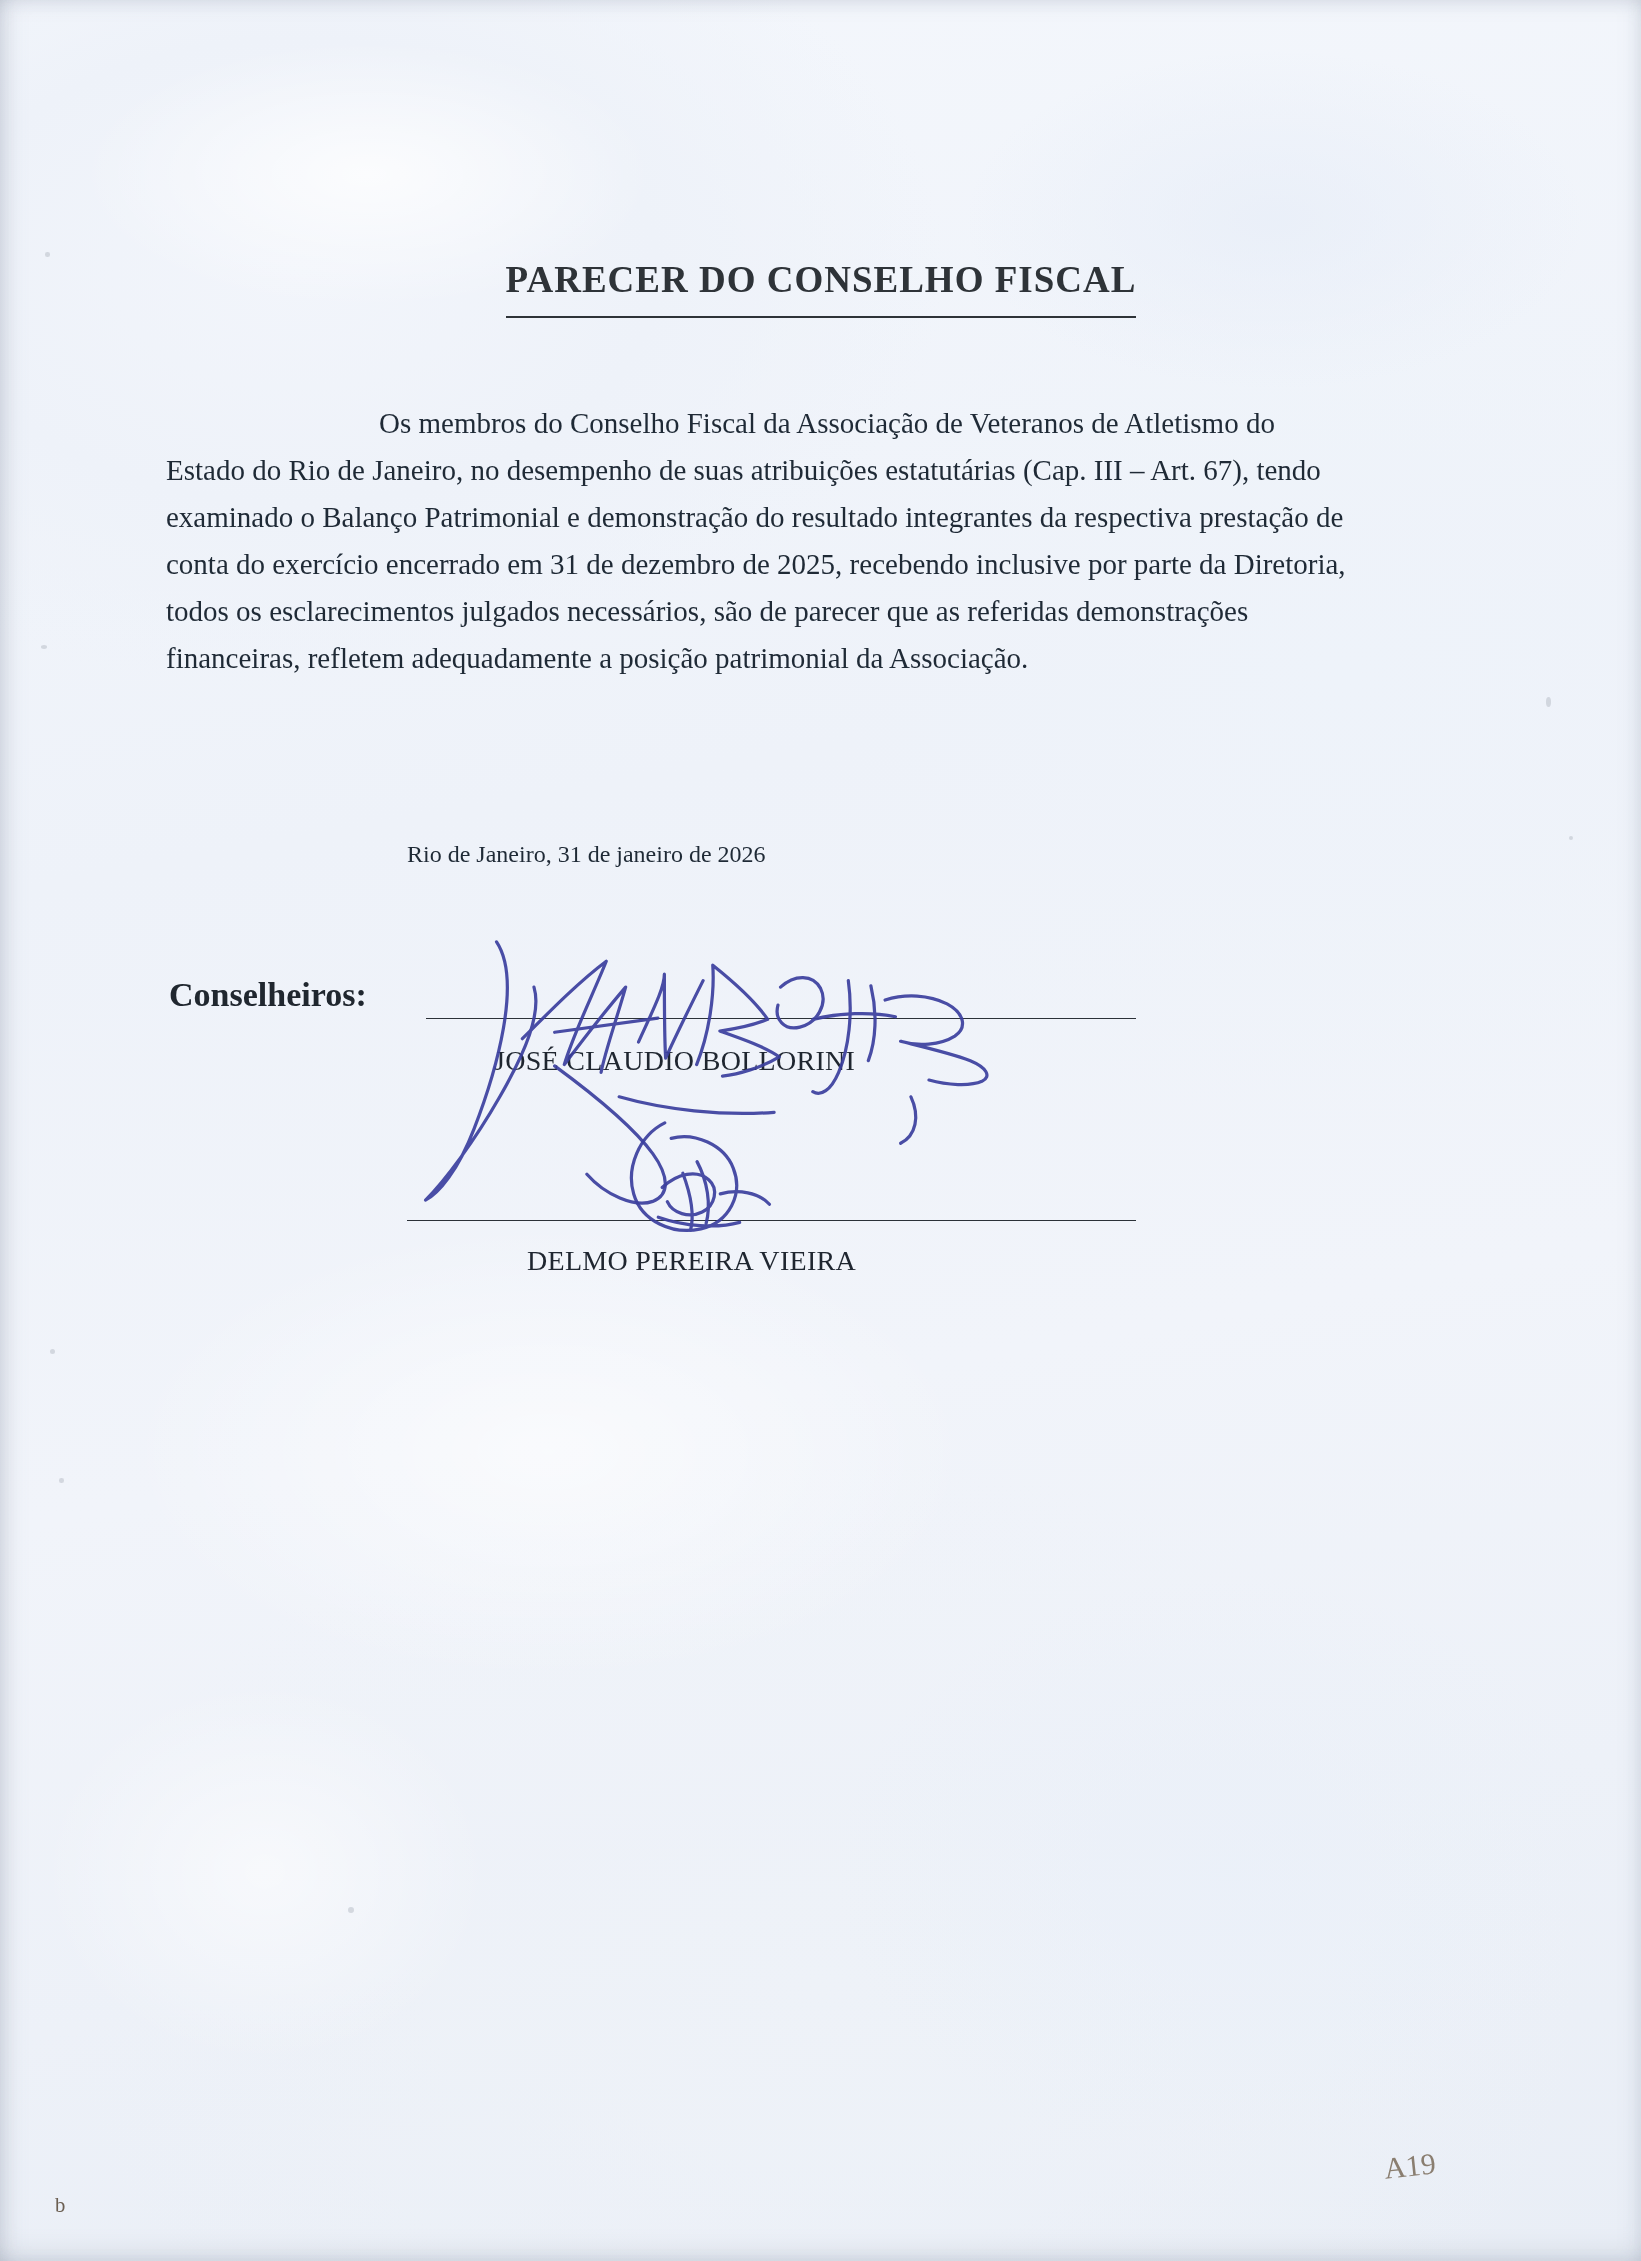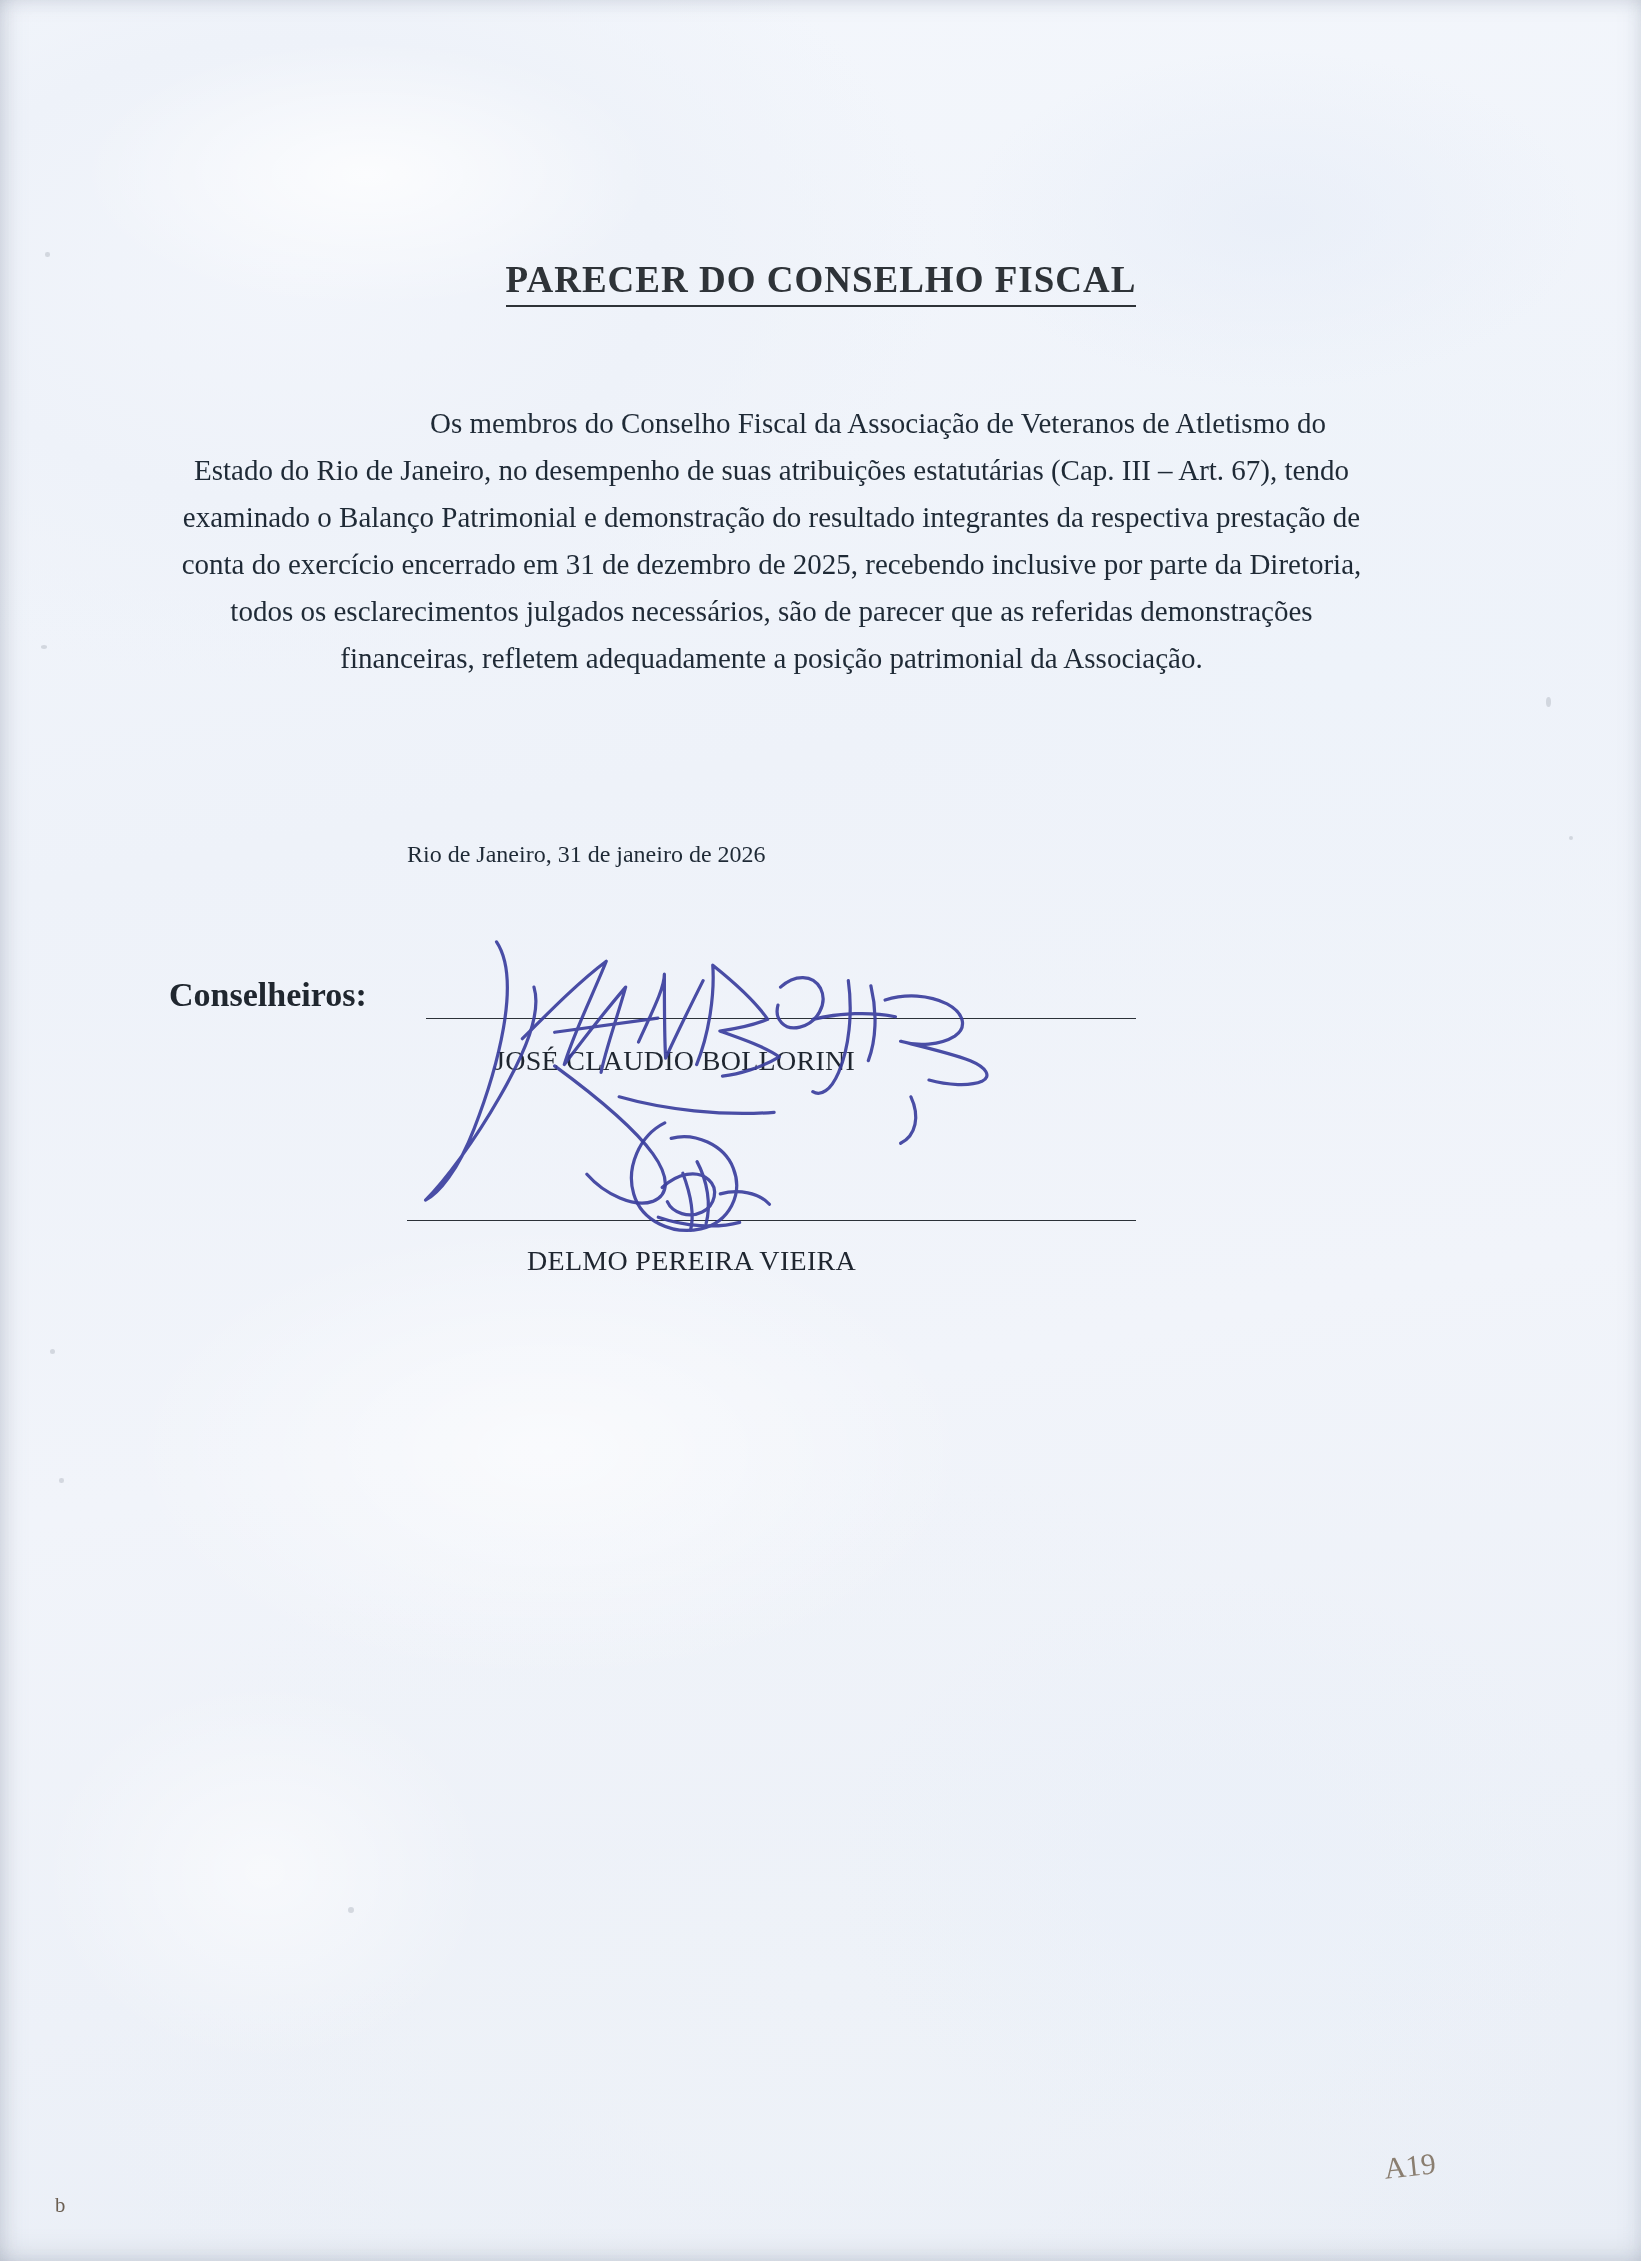--- a/index.html
+++ b/index.html
@@ -56,32 +56,32 @@
     width: 100%;
     text-align: center;
     font-family: "Liberation Serif", serif;
     font-weight: bold;
     font-size: 37px;
     letter-spacing: 1px;
     color: #2e3338;
   }
   .doc-title span {
     border-bottom: 2.6px solid #2e3338;
-    padding-bottom: 5px;
+    padding-bottom: 16px;
   }
 
   .body-text {
     position: absolute;
-    left: 181px;
+    left: 166px;
     top: 400px;
     width: 1181px;
     font-size: 29px;
     line-height: 1.62;
     color: #1f2a36;
-    text-align: center;
+    text-align: left;
   }
   .body-text .indent { display: inline-block; width: 213px; }
 
   .place-date {
     position: absolute;
     left: 407px;
     top: 841px;
     font-size: 24px;
     color: #1f2a36;
   }

